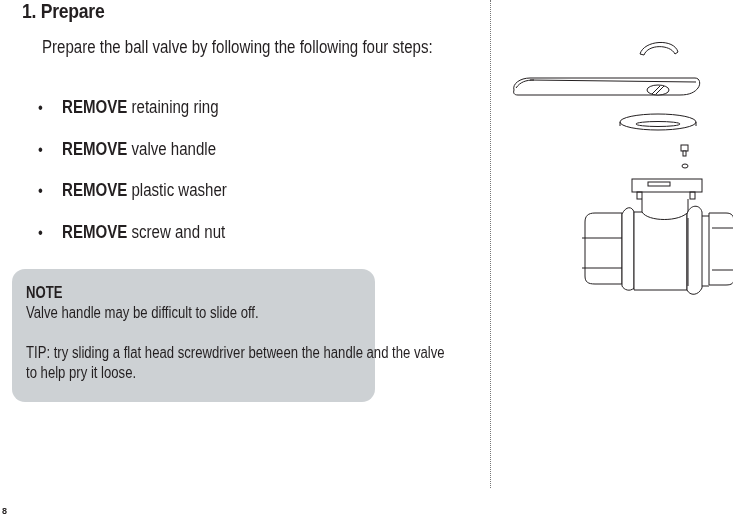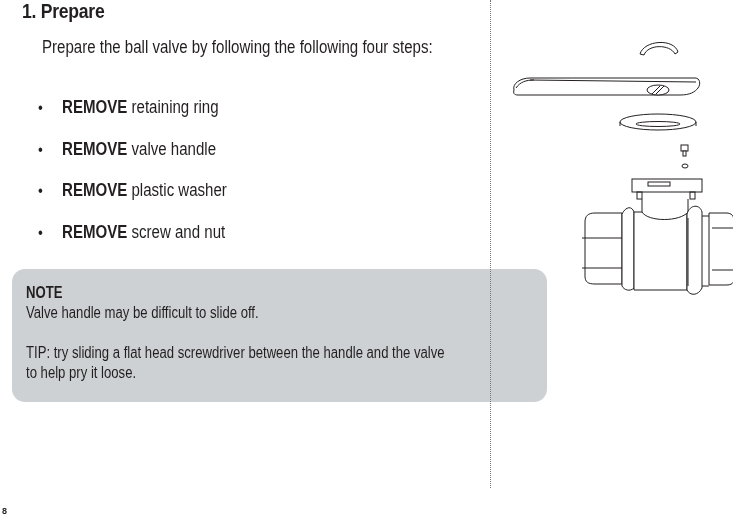--- a/index.html
+++ b/index.html
@@ -7,21 +7,21 @@
          font-family:"Liberation Sans", sans-serif; color:#231f20; }
   .heading { position:absolute; left:22px; top:0px; font-size:20px; font-weight:bold;
              letter-spacing:-0.3px; transform:scaleX(0.88); transform-origin:left top; }
   .intro { position:absolute; left:42px; top:36px; width:460px; font-size:17.5px; line-height:23px;
            transform:scaleX(0.86); transform-origin:left top; }
   .steps { position:absolute; left:38px; top:97px; margin:0; padding:0; list-style:none; }
   .step { position:absolute; left:0; font-size:17.5px; white-space:nowrap;
           transform:scaleX(0.86); transform-origin:left top; }
   .bullet { display:inline-block; width:28px; font-size:16px; }
   .step b { font-weight:bold; }
-  .note { position:absolute; left:12px; top:269px; width:535px; height:133px;
+  .note { position:absolute; left:12px; top:269px; width:363px; height:133px;
           background:#cdd1d4; border-radius:13px; }
   .note-inner { position:absolute; left:14px; top:14px; width:520px; font-size:16px; line-height:20px;
                 transform:scaleX(0.82); transform-origin:left top; }
   .note-title { font-weight:bold; }
   .note-gap { height:20px; }
   .divider { position:absolute; left:490px; top:0; height:488px; border-left:1px dotted #777; }
   .page-num { position:absolute; left:2px; top:506px; font-size:9px; font-weight:bold; }
   .figure { position:absolute; left:500px; top:20px; }
 </style>
 </head>

